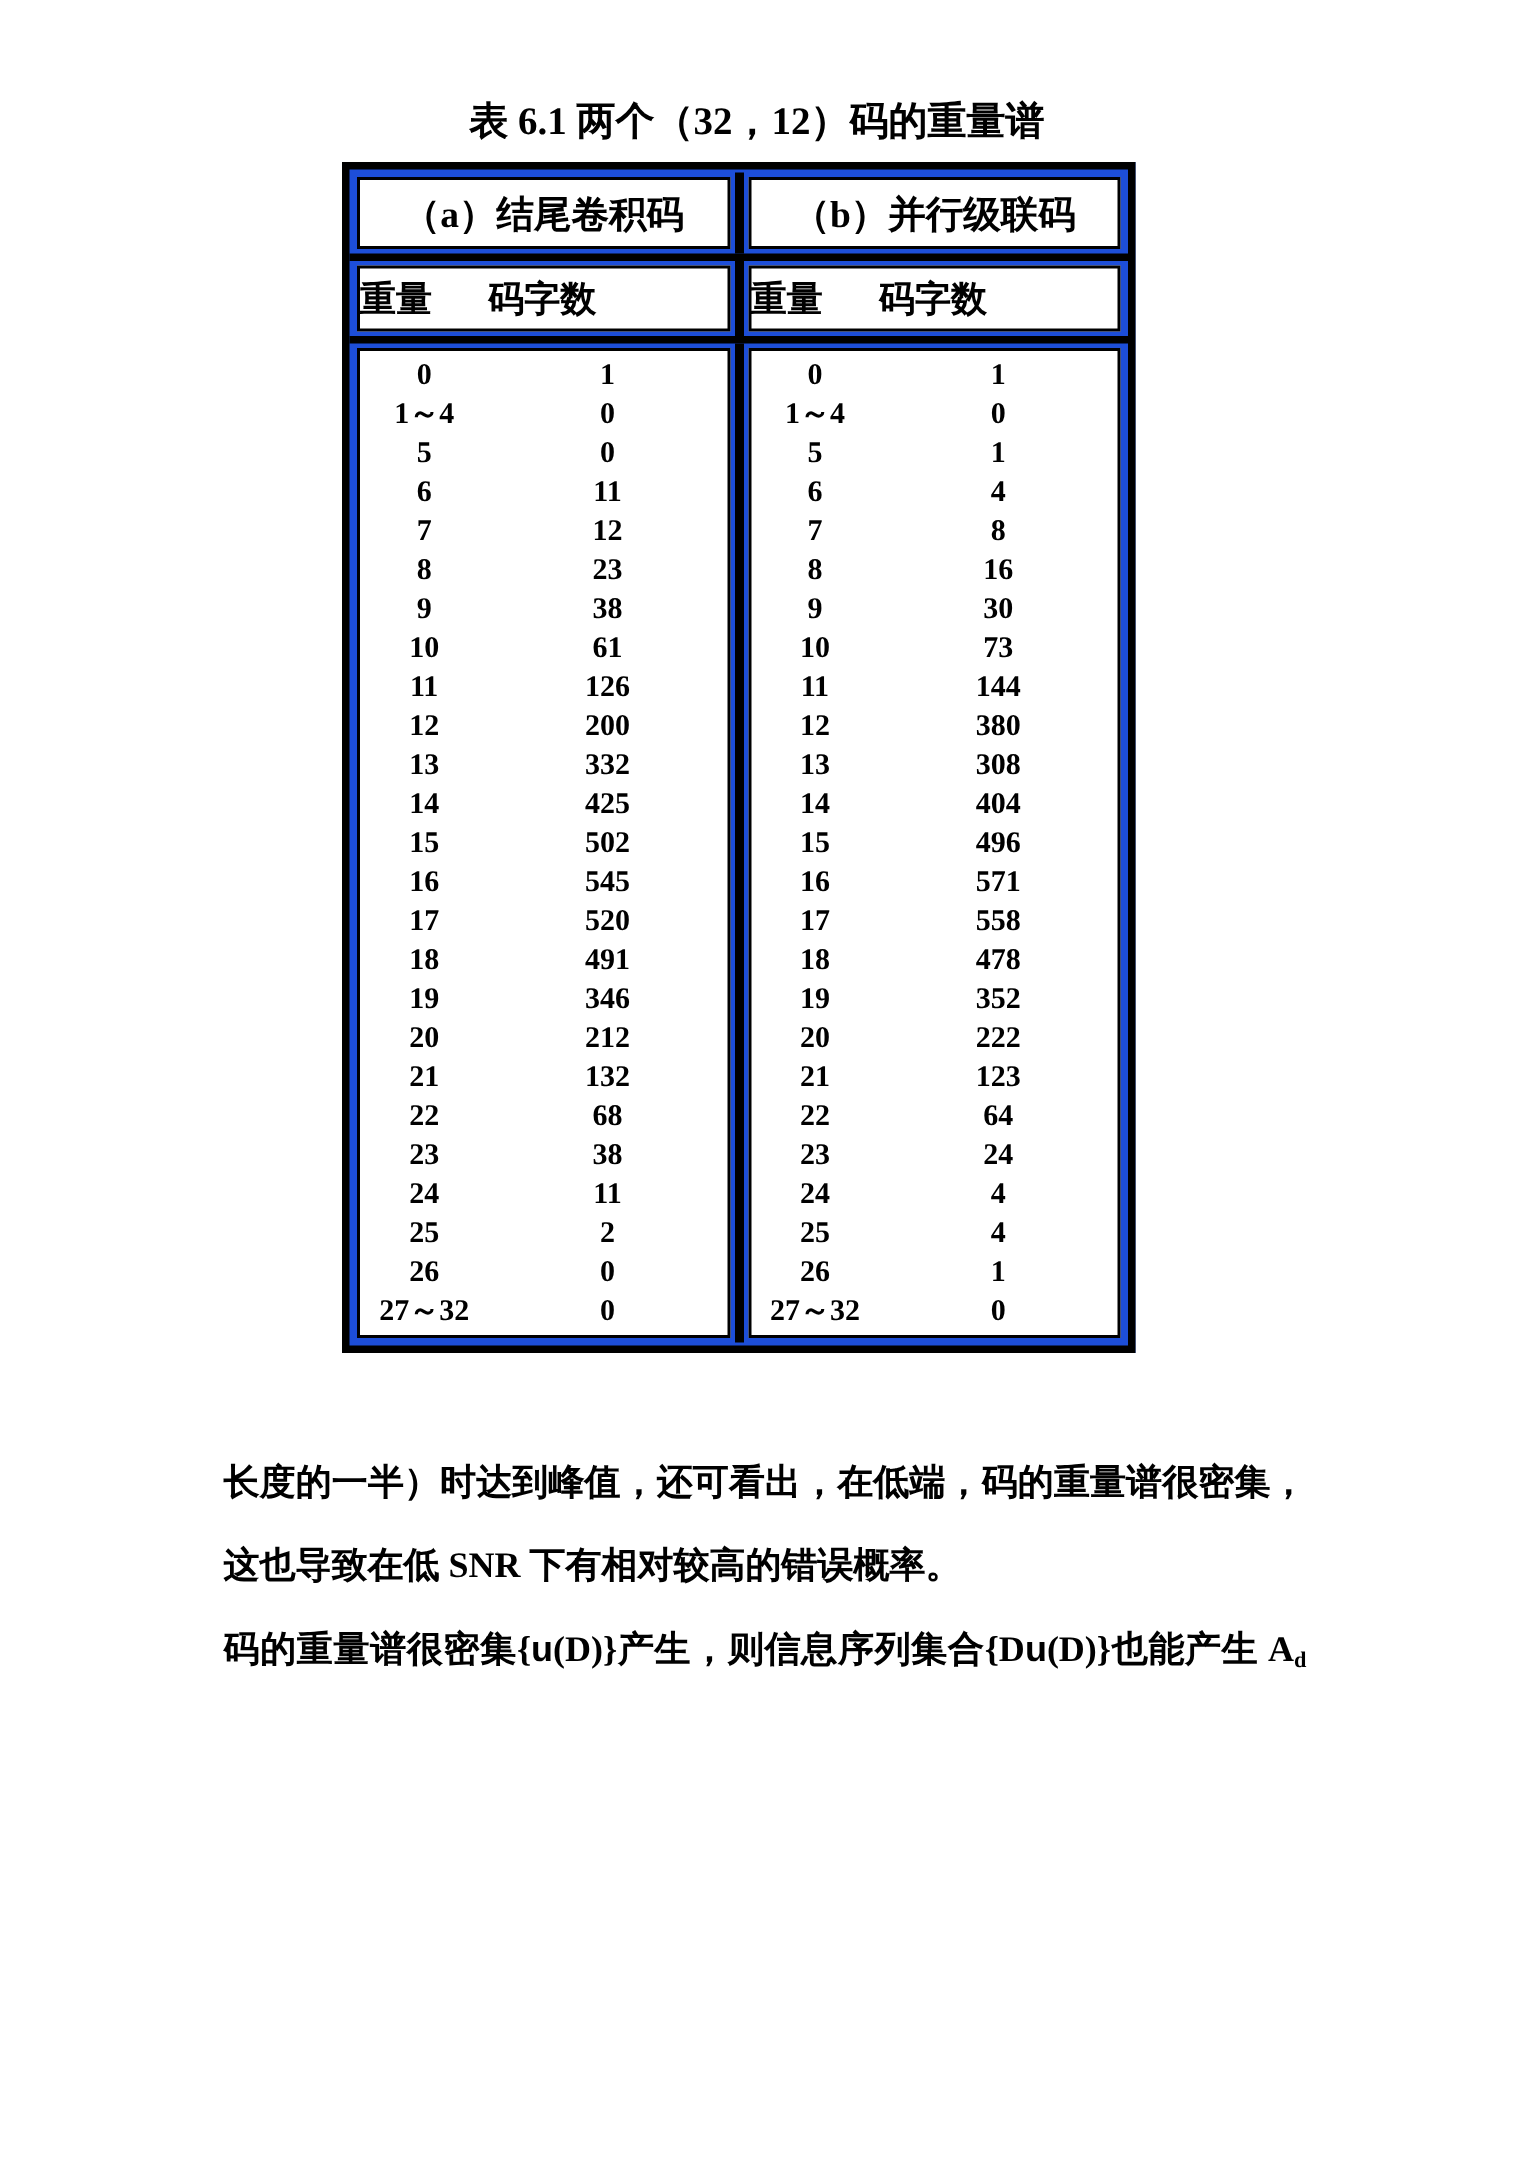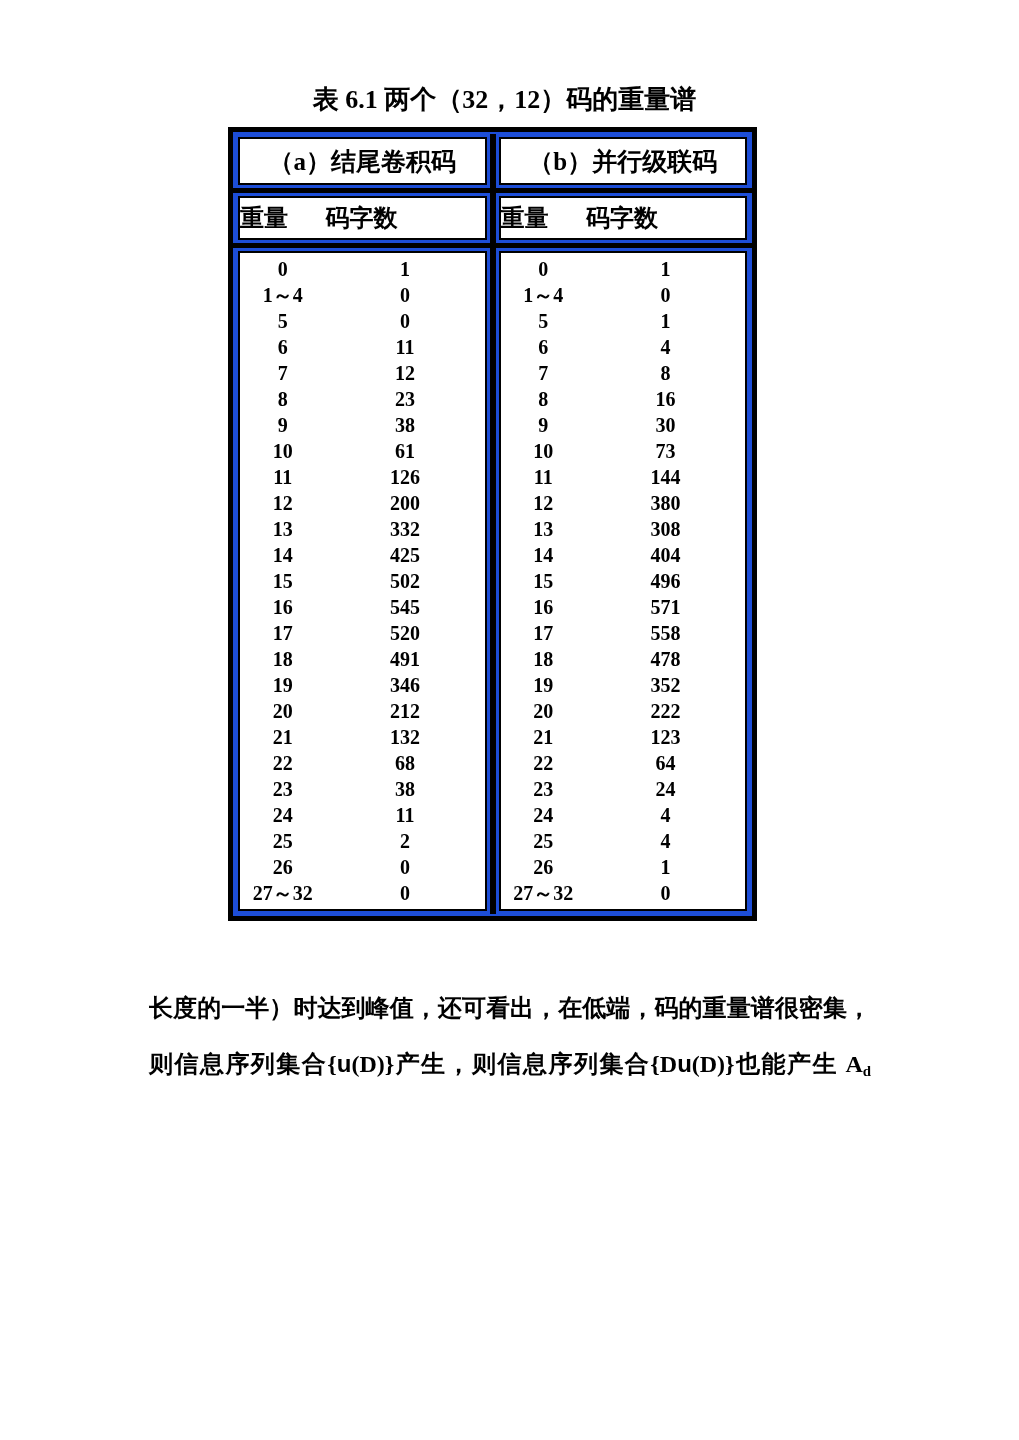--- a/index.html
+++ b/index.html
@@ -3,21 +3,21 @@
 <meta charset="utf-8">
 <style>
   * { margin: 0; padding: 0; box-sizing: border-box; }
   html, body { background: #ffffff; }
   body {
     width: 1019px; height: 1440px;
     font-family: "Liberation Serif", "DejaVu Serif", serif;
     color: #000;
     overflow: hidden;
   }
-  .page { padding-top: 82px; }
+  .page { padding-top: 63px; }
 
   
   .table-block { margin-left: 228px; width: 529px; }
   .table-title {
     text-align: center;
     text-indent: 24px;
     font-weight: bold;
     font-size: 26px;
     line-height: 36px;
     margin-bottom: 9px;
@@ -360,18 +360,19 @@
               <span class="ccol">0</span>
             </div>
           </div>
       </div>
 
     </div>
   </div>
 
   <div class="paragraphs">
     <p class="pline just">长度的一半）时达到峰值，还可看出，在低端，码的重量谱很密集，</p>
-
-
-    <p class="pline just"><span>则信息序列集合{</span><span class="uvar">u</span><span>(D)}产生，则信息序列集合{D</span><span class="uvar">u</span><span>(D)}也能产生 A</span><sub>d</sub></p>
+    <p class="pline">这也导致在低 SNR 下有相对较高的错误概率。</p>
+
+
+    <p class="pline just"><span>码的重量谱很密集{</span><span class="uvar">u</span><span>(D)}产生，则信息序列集合{D</span><span class="uvar">u</span><span>(D)}也能产生 A</span><sub>d</sub></p>
   </div>
 
 </div>
 
 </body></html>

